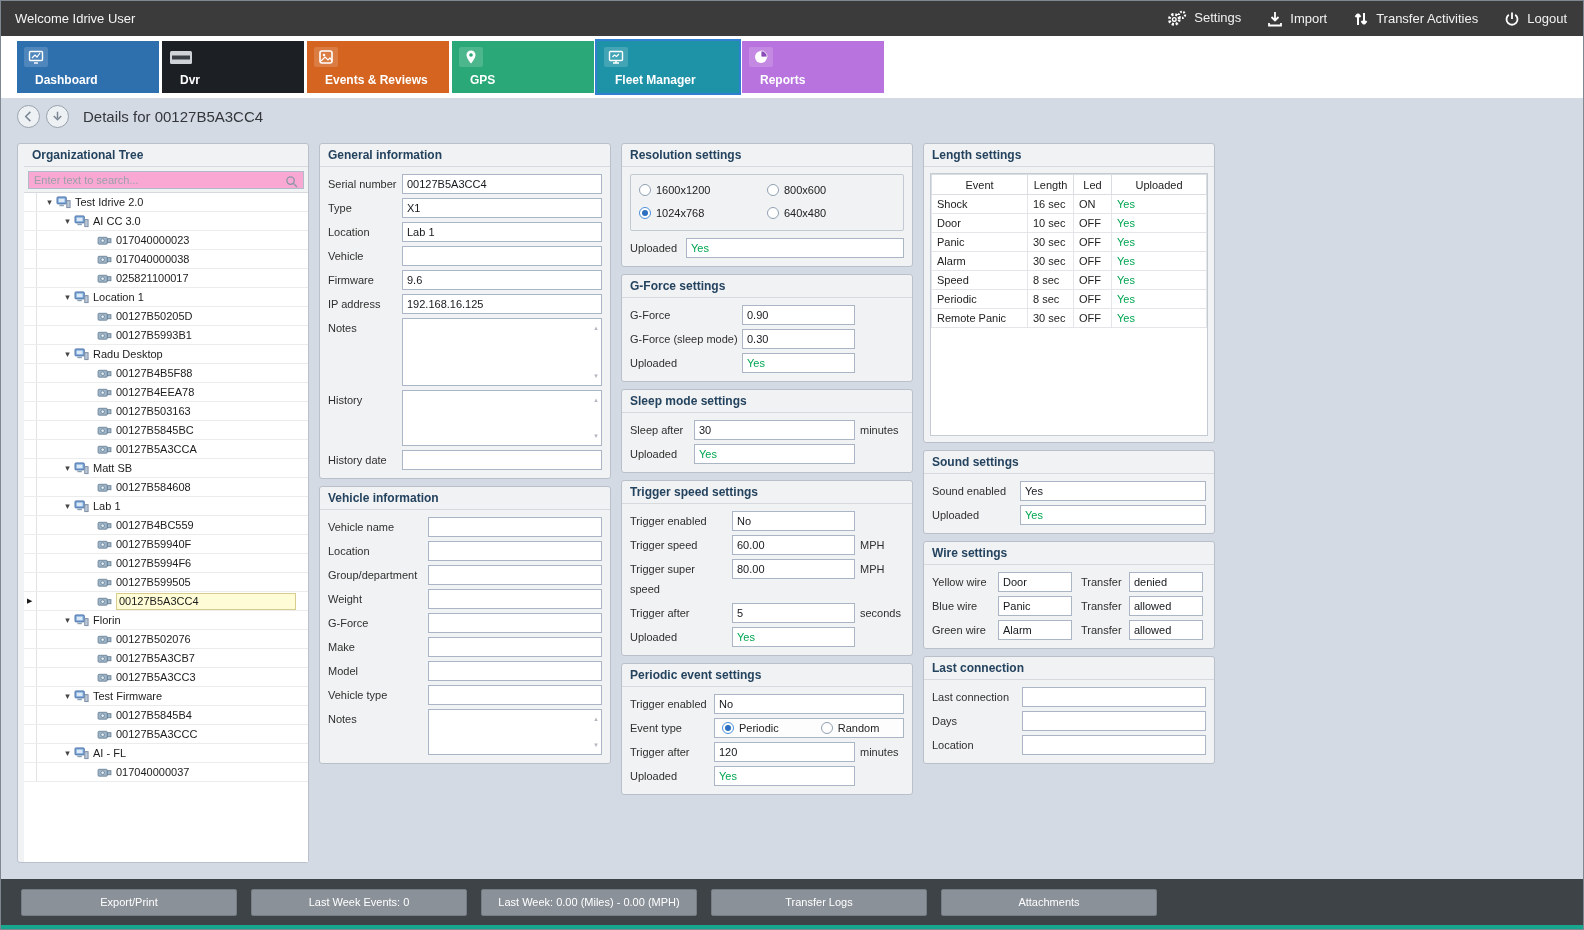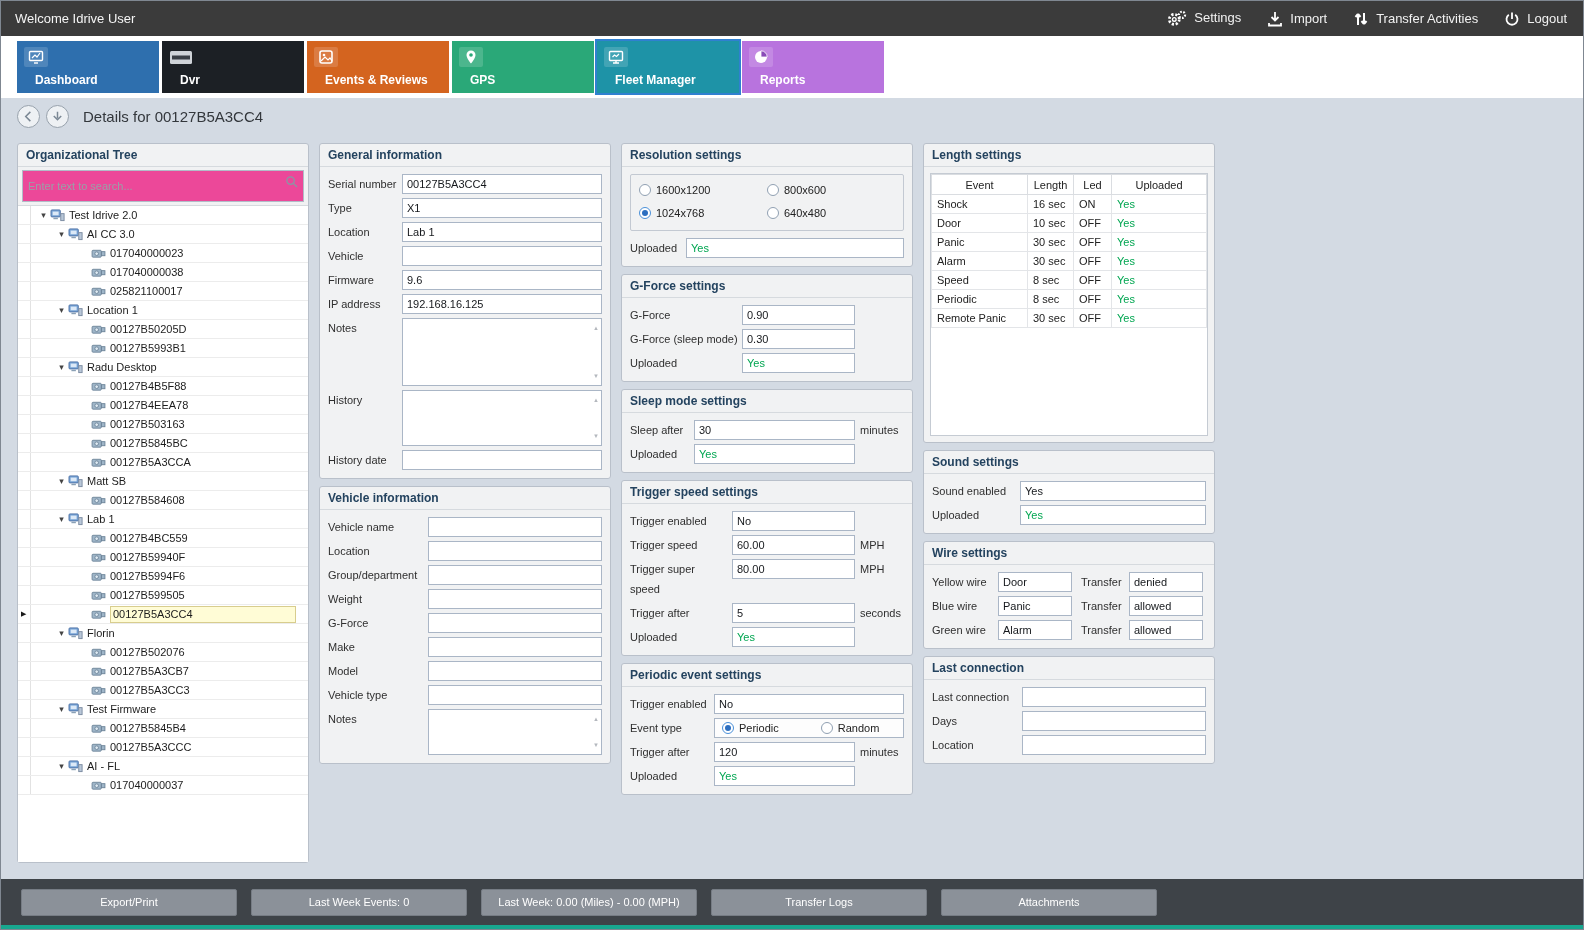--- a/index.html
+++ b/index.html
@@ -75,23 +75,23 @@
 .length-table td{border:1px solid #e3e5e8;height:19px;padding:0 5px;color:#222;}
 .length-table td.green{color:#00a651;}
 .cw-event{width:96px;}.cw-length{width:46px;}.cw-led{width:38px;}
 
 .wire-row{display:flex;align-items:center;margin-bottom:4px;font-size:11px;}
 .wire-label{width:66px;color:#2f2f2f;flex-shrink:0;}
 .wire-box{width:74px;height:20px;border:1px solid #aab6c6;background:#fff;line-height:18px;padding:0 4px;margin-right:9px;color:#15181c;}
 .wire-tlabel{width:48px;color:#2f2f2f;flex-shrink:0;}
 .wire-box.last{margin-right:0;}
 
-.tree-panel{width:292px;height:calc(100% - 16px);display:flex;flex-direction:column;margin-bottom:16px;}
+.tree-panel{width:292px;height:calc(100% - 16px);display:flex;flex-direction:column;margin-bottom:16px;padding-left:6px;}
 .tree-search{padding:3px 4px;background:#f1f2f3;position:relative;}
-.tree-search input{width:100%;height:32px;border:1px solid #b2bcc8;font-size:11px;padding:0 22px 0 5px;color:#333;font-family:inherit;background:#ec4899;}
+.tree-search input{width:100%;height:18px;border:1px solid #b2bcc8;font-size:11px;padding:0 22px 0 5px;color:#333;font-family:inherit;background:#f9a8d4;}
 .tree-search input::placeholder{color:#9aa0a8;}
 .tree-search .mag{position:absolute;right:10px;top:8px;}
 .tree-body{flex:1;background:#fff;overflow:hidden;border-top:1px solid #d6dade;}
 .tree-row{display:flex;align-items:center;height:19px;border-bottom:1px solid #ececec;font-size:11px;background:#fff;cursor:default;}
 .gutter{width:13px;align-self:stretch;border-right:1px solid #e2e2e2;flex-shrink:0;position:relative;}
 .tree-row.selected .gutter::before{content:"▶";position:absolute;font-size:7px;left:3px;top:5px;color:#1a1a1a;}
 .node-content{display:flex;align-items:center;flex:1;height:100%;}
 .tree-row[data-level="0"] .node-content{padding-left:6px;}
 .tree-row[data-level="1"] .node-content{padding-left:24px;}
 .tree-row[data-level="2"] .node-content{padding-left:60px;}

